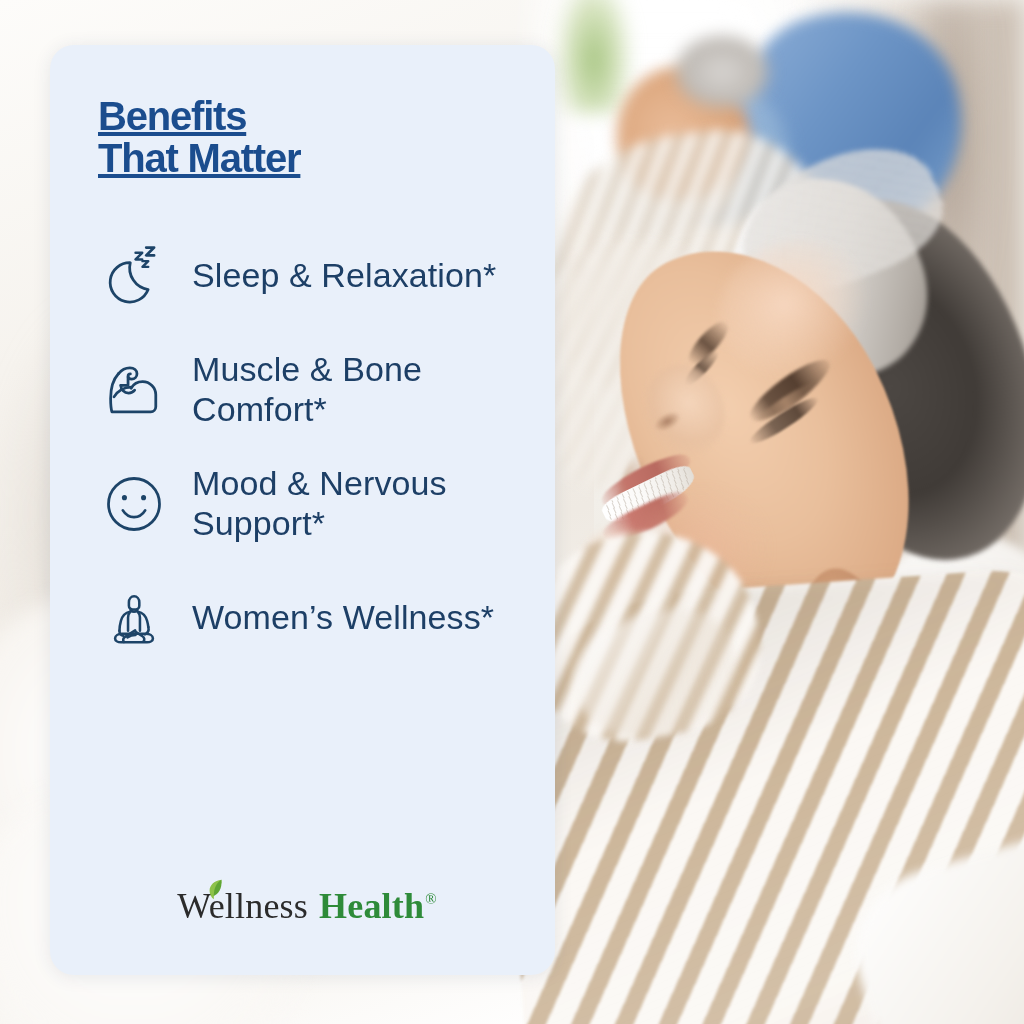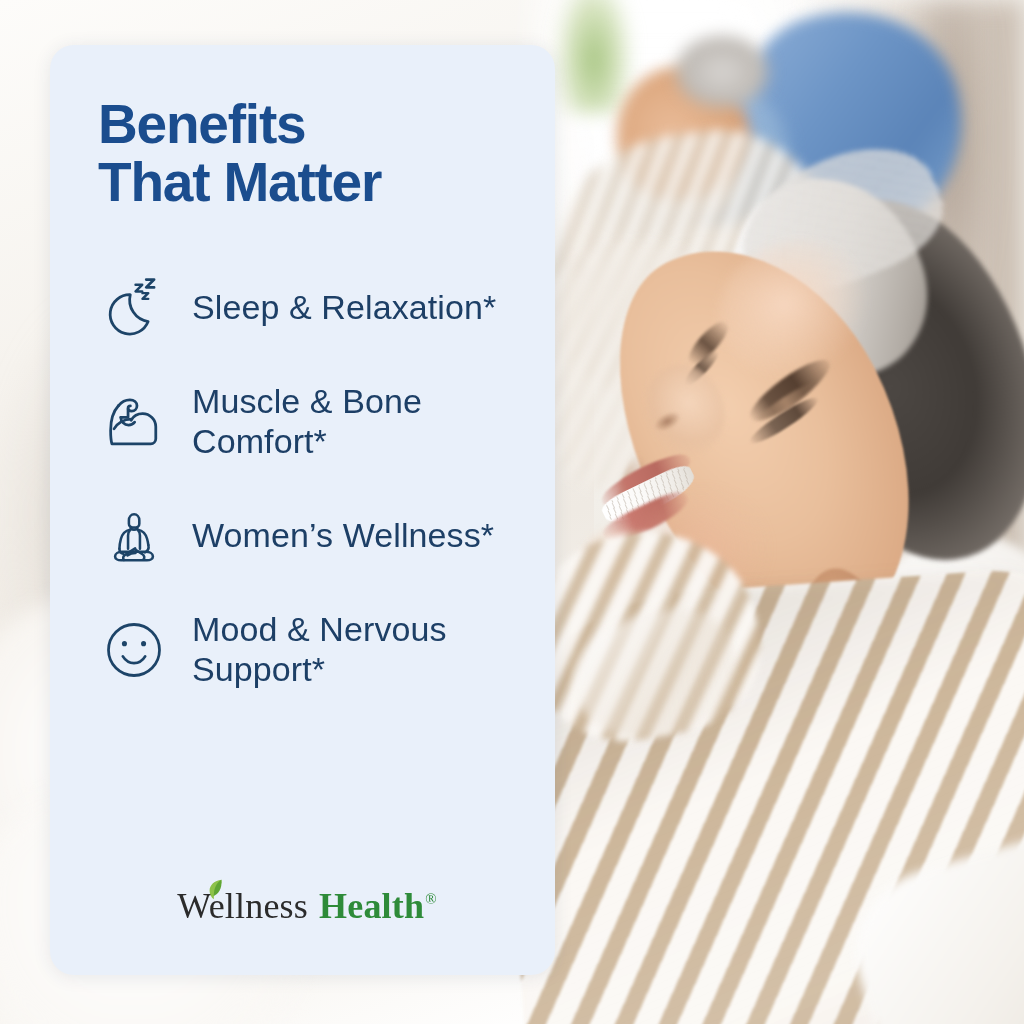--- a/index.html
+++ b/index.html
@@ -359,27 +359,28 @@
     left:50px; top:45px;
     width:505px; height:930px;
     background:#e9f0fa;
     border-radius:24px;
     box-shadow:0 2px 18px rgba(40,60,90,.10);
     overflow:hidden;
   }
   .card-inner{ padding:50px 40px 0 48px; height:100%; display:flex; flex-direction:column; }
 
   h1.headline{
-    font-size:55px;
+    font-size:40px;
     line-height:1.06;
     font-weight:bold;
     color:#1b4d8e;
     letter-spacing:-1.2px;
     white-space:pre-line;
     margin-bottom:44px;
+    text-decoration:underline;
   }
 
   .benefits{ display:flex; flex-direction:column; gap:10px; }
   .benefit{
     display:flex;
     align-items:center;
     gap:22px;
     min-height:104px;
   }
   .bicon{
@@ -521,51 +522,51 @@
             <path d="M19.6 27.7c0 4 3.3 7.2 7.3 7.2 2.3 0 4.4-1 5.7-2.7"></path>
             <path d="M13.2 38.5c3.5-5.8 9.6-9.3 16.4-9.3"></path>
           </svg>
         </span>
         <span class="blabel">Muscle &amp; Bone
 Comfort*</span>
       </div>
 
       <div class="benefit">
         <span class="bicon">
+          <svg viewBox="0 0 64 64" fill="none" stroke="#1d4468" stroke-width="2.6" stroke-linecap="round" stroke-linejoin="round">
+            <circle cx="32" cy="32" r="24"></circle>
+            <circle cx="23" cy="26" r="2.4" fill="#1d4468" stroke="none"></circle>
+            <circle cx="41" cy="26" r="2.4" fill="#1d4468" stroke="none"></circle>
+            <path d="M21.5 38c2.6 4.2 6.4 6.3 10.5 6.3S40 42.2 42.5 38"></path>
+          </svg>
+        </span>
+        <span class="blabel">Mood &amp; Nervous
+Support*</span>
+      </div>
+
+      <div class="benefit">
+        <span class="bicon">
           <svg viewBox="0 0 64 64" fill="none" stroke="#1d4468" stroke-width="2.4" stroke-linecap="round" stroke-linejoin="round">
             <path d="M27.2 17.2c0-3.3 2.2-5.6 4.9-5.6s4.9 2.3 4.9 5.6v3.2c0 2.1-1.6 3.6-3.6 3.6h-2.6c-2 0-3.6-1.5-3.6-3.6z"></path>
             <path d="M28.8 23.6c0 1.6 1.4 2.6 3.2 2.6s3.2-1 3.2-2.6"></path>
             <path d="M28.3 26.0c-4.4.9-7.4 4.2-8.6 8.6-1.0 3.7-1.4 7.0-1.4 9.4"></path>
             <path d="M35.7 26.0c4.4.9 7.4 4.2 8.6 8.6.6 2.2 1.0 4.2 1.2 5.9"></path>
             <path d="M28.4 26.3c-1.3 1.4-2.0 3.2-2.0 5.2V44"></path>
             <path d="M35.6 26.3c1.3 1.4 2.0 3.2 2.0 5.2V44"></path>
             <path d="M18.3 44c0 2.6 1.4 4.3 3.6 4.8"></path>
             <path d="M45.5 40.5c.7 2.8-.5 5.6-3.2 7.0"></path>
             <path d="M14.2 51.2c0-2.6 3.0-4.3 7.0-4.3h21.6c4.0 0 7.0 1.7 7.0 4.3 0 2.2-2.4 3.6-5.6 3.6H19.8c-3.2 0-5.6-1.4-5.6-3.6z"></path>
             <path d="M22.5 54.6c-1.2-1.6-.8-3.6 1.0-4.8l9.6-6.2"></path>
             <path d="M41.0 54.0c1.2-1.6.8-3.6-1.0-4.8l-6.8-4.4"></path>
             <path d="M25.8 50.2c2.2-1.4 5.0-2.2 7.6-2.2"></path>
           </svg>
         </span>
         <span class="blabel">Women’s Wellness*</span>
       </div>
 
-      <div class="benefit">
-        <span class="bicon">
-          <svg viewBox="0 0 64 64" fill="none" stroke="#1d4468" stroke-width="2.6" stroke-linecap="round" stroke-linejoin="round">
-            <circle cx="32" cy="32" r="24"></circle>
-            <circle cx="23" cy="26" r="2.4" fill="#1d4468" stroke="none"></circle>
-            <circle cx="41" cy="26" r="2.4" fill="#1d4468" stroke="none"></circle>
-            <path d="M21.5 38c2.6 4.2 6.4 6.3 10.5 6.3S40 42.2 42.5 38"></path>
-          </svg>
-        </span>
-        <span class="blabel">Mood &amp; Nervous
-Support*</span>
-      </div>
-
     </div>
 
     <div class="logo-wrap">
       <div class="logo">
         <span class="leaf">
           <svg viewBox="0 0 20 26" width="17" height="22">
             <path d="M17 1C9 2 3 7 3 14c0 4 2 8 5 10 0-9 3-15 9-19z" fill="#8dc24a"></path>
             <path d="M17 1c-6 4-9 10-9 19 5-2 10-8 9-19z" fill="#5fa534"></path>
           </svg>
         </span>

